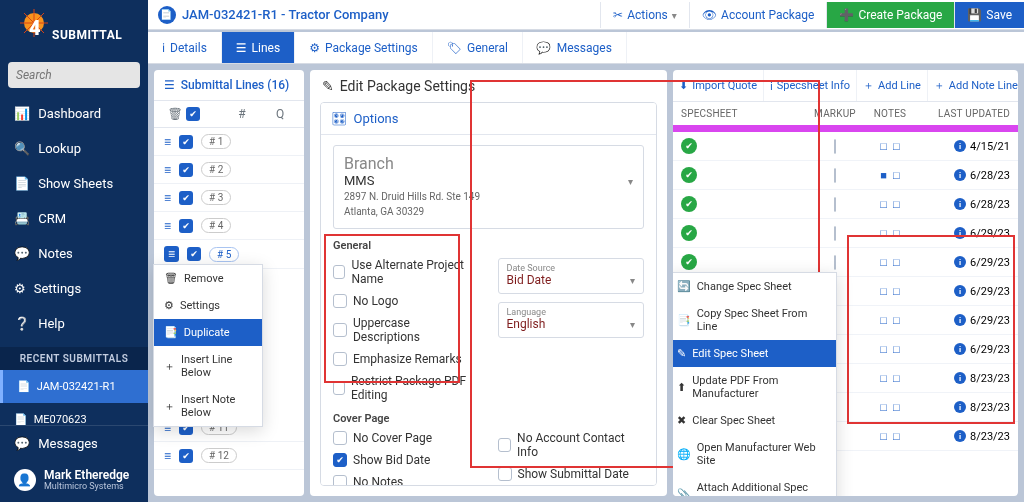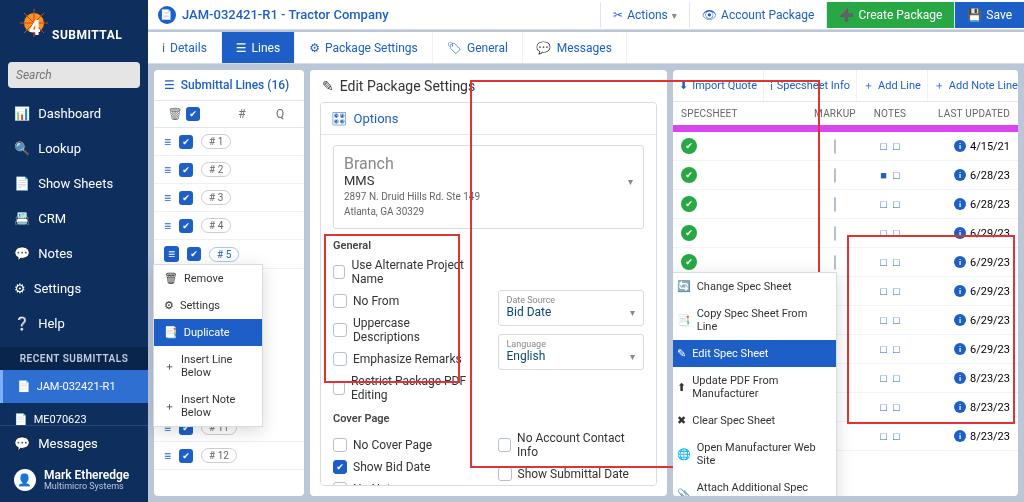--- a/index.html
+++ b/index.html
@@ -67,27 +67,27 @@
 .settings-title { padding: 8px 12px; font-size: 14px; color: #333; display: flex; align-items: center; gap: 6px; }
 .options-card { margin: 0 10px 10px; border: 1px solid #d6dbe4; border-radius: 4px; background: #fff; flex: 1; overflow: auto; }
 .options-header { padding: 8px 10px; border-bottom: 1px solid #e2e6ee; color: #1d5fc7; font-size: 13px; display: flex; align-items: center; gap: 6px; }
 .options-body { padding: 10px 12px; display: flex; flex-direction: column; gap: 6px; }
 .fieldset { border: 1px solid #d6dbe4; border-radius: 3px; padding: 8px 10px 10px; position: relative; }
 .fieldset-label { font-size: 16px; color: #888; }
 .fieldset-value { font-size: 13px; color: #333; display: flex; justify-content: space-between; align-items: center; }
 .fieldset-note { font-size: 10px; color: #666; line-height: 1.3; margin-top: 2px; }
 .section-label { font-size: 11px; font-weight: 600; color: #444; margin-top: 4px; }
 .two-col { display: flex; gap: 18px; }
-.col { flex: 1; display: flex; flex-direction: column; gap: 8px; justify-content: center; }
+.col { flex: 1; display: flex; flex-direction: column; gap: 8px; }
 .check-line { display: flex; align-items: center; gap: 6px; font-size: 12px; color: #333; }
 .faux-check { width: 14px; height: 14px; border: 1px solid #b5bfce; border-radius: 3px; display: inline-flex; align-items: center; justify-content: center; cursor: pointer; }
 .faux-check.checked { background: #1d5fc7; border-color: #1d5fc7; color: #fff; font-size: 9px; }
 .dropdown { border: 1px solid #d6dbe4; border-radius: 3px; padding: 4px 8px 6px; display: flex; flex-direction: column; }
 .dropdown-label { font-size: 9px; color: #888; }
-.dropdown-value { font-size: 12px; color: #0c4a6e; display: flex; justify-content: space-between; align-items: center; }
+.dropdown-value { font-size: 12px; color: #7f1d1d; display: flex; justify-content: space-between; align-items: center; }
 
 
 .right-card { width: 345px; background: #fff; border-radius: 4px; display: flex; flex-direction: column; overflow: hidden; position: relative; }
 .right-actions { display: flex; border-bottom: 1px solid #e2e6ee; }
 .right-btn { flex: 1; padding: 8px 6px; font-size: 11px; color: #1d5fc7; display: flex; align-items: center; justify-content: center; gap: 4px; border-right: 1px solid #eef1f6; cursor: pointer; white-space: nowrap; }
 .table-head { display: flex; padding: 6px 8px; border-bottom: 7px solid #d946ef; font-size: 10px; color: #666; text-transform: uppercase; letter-spacing: 0.2px; }
 .col-spec { width: 130px; }
 .col-mark { width: 48px; text-align: center; }
 .col-notes { width: 62px; text-align: center; }
 .col-upd { flex: 1; }
@@ -329,21 +329,21 @@
 
             <div class="section-label">General</div>
             <div class="two-col">
               <div class="col">
                 <label class="check-line">
                     <span class="faux-check"></span>
                     <span>Use Alternate Project Name</span>
                   </label>
                 <label class="check-line">
                     <span class="faux-check"></span>
-                    <span>No From</span>
+                    <span>No Logo</span>
                   </label>
                 <label class="check-line">
                     <span class="faux-check"></span>
                     <span>Uppercase Descriptions</span>
                   </label>
                 <label class="check-line">
                     <span class="faux-check"></span>
                     <span>Emphasize Remarks</span>
                   </label>
                 <label class="check-line">

